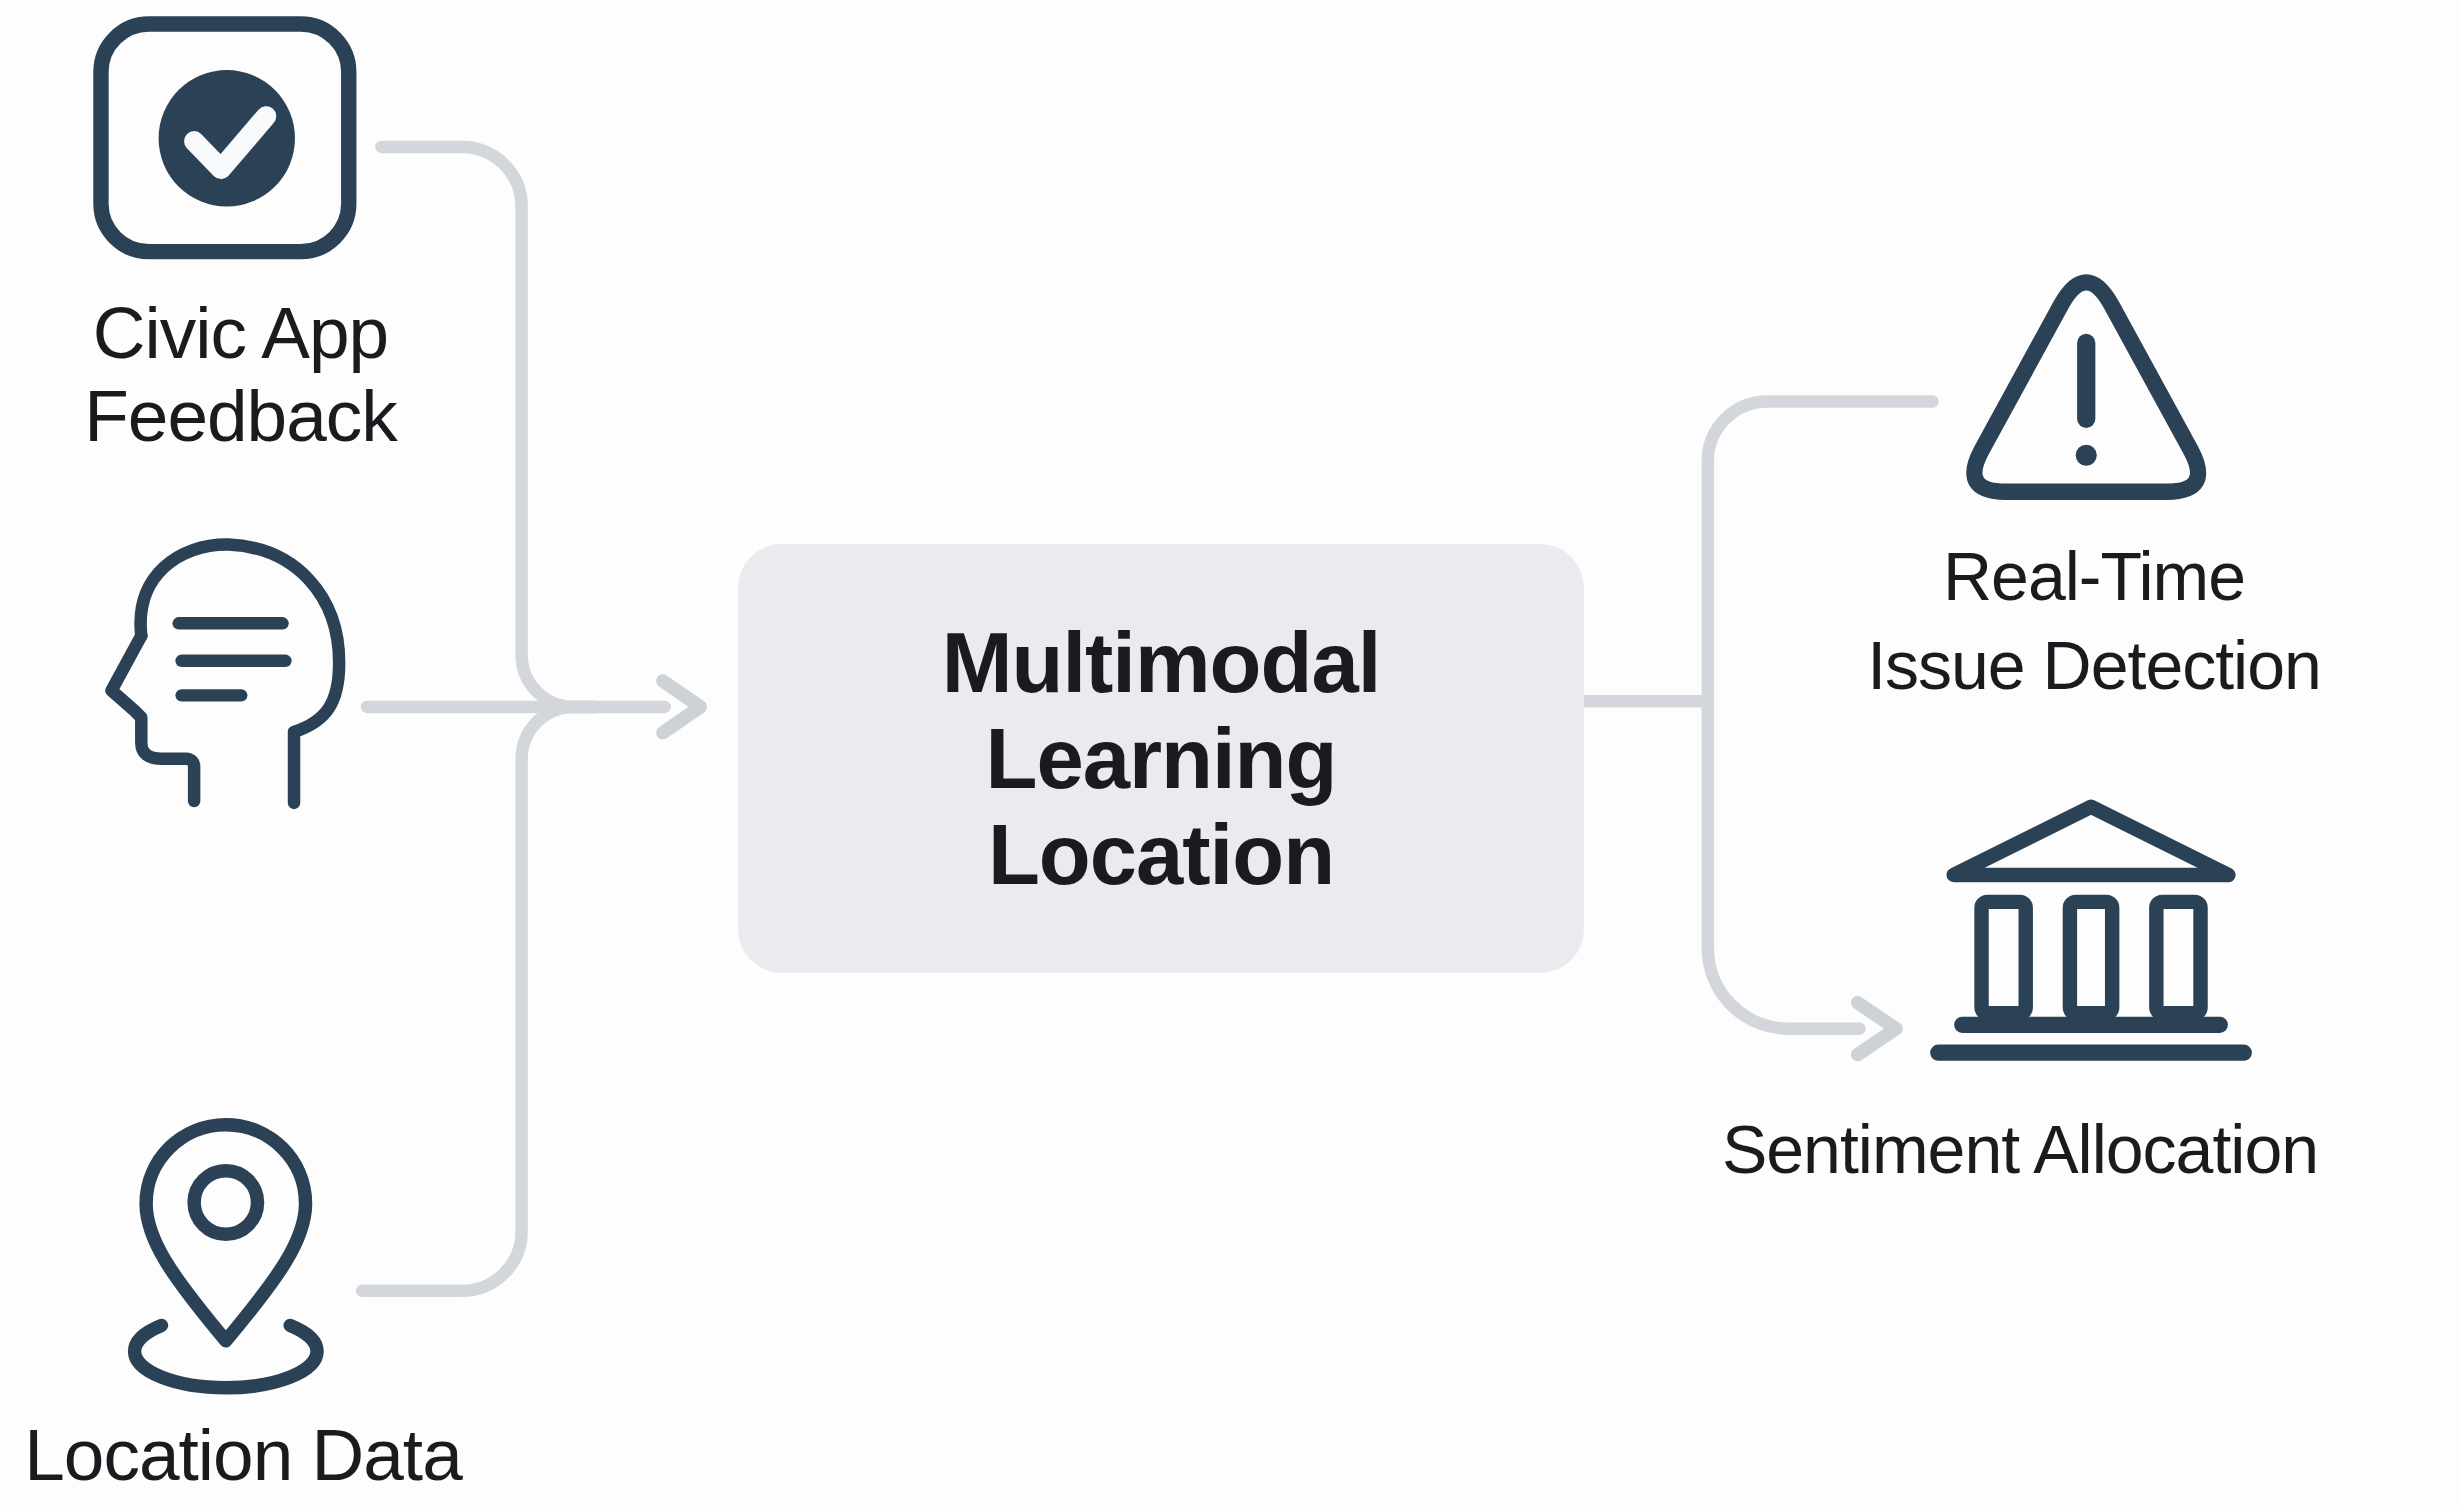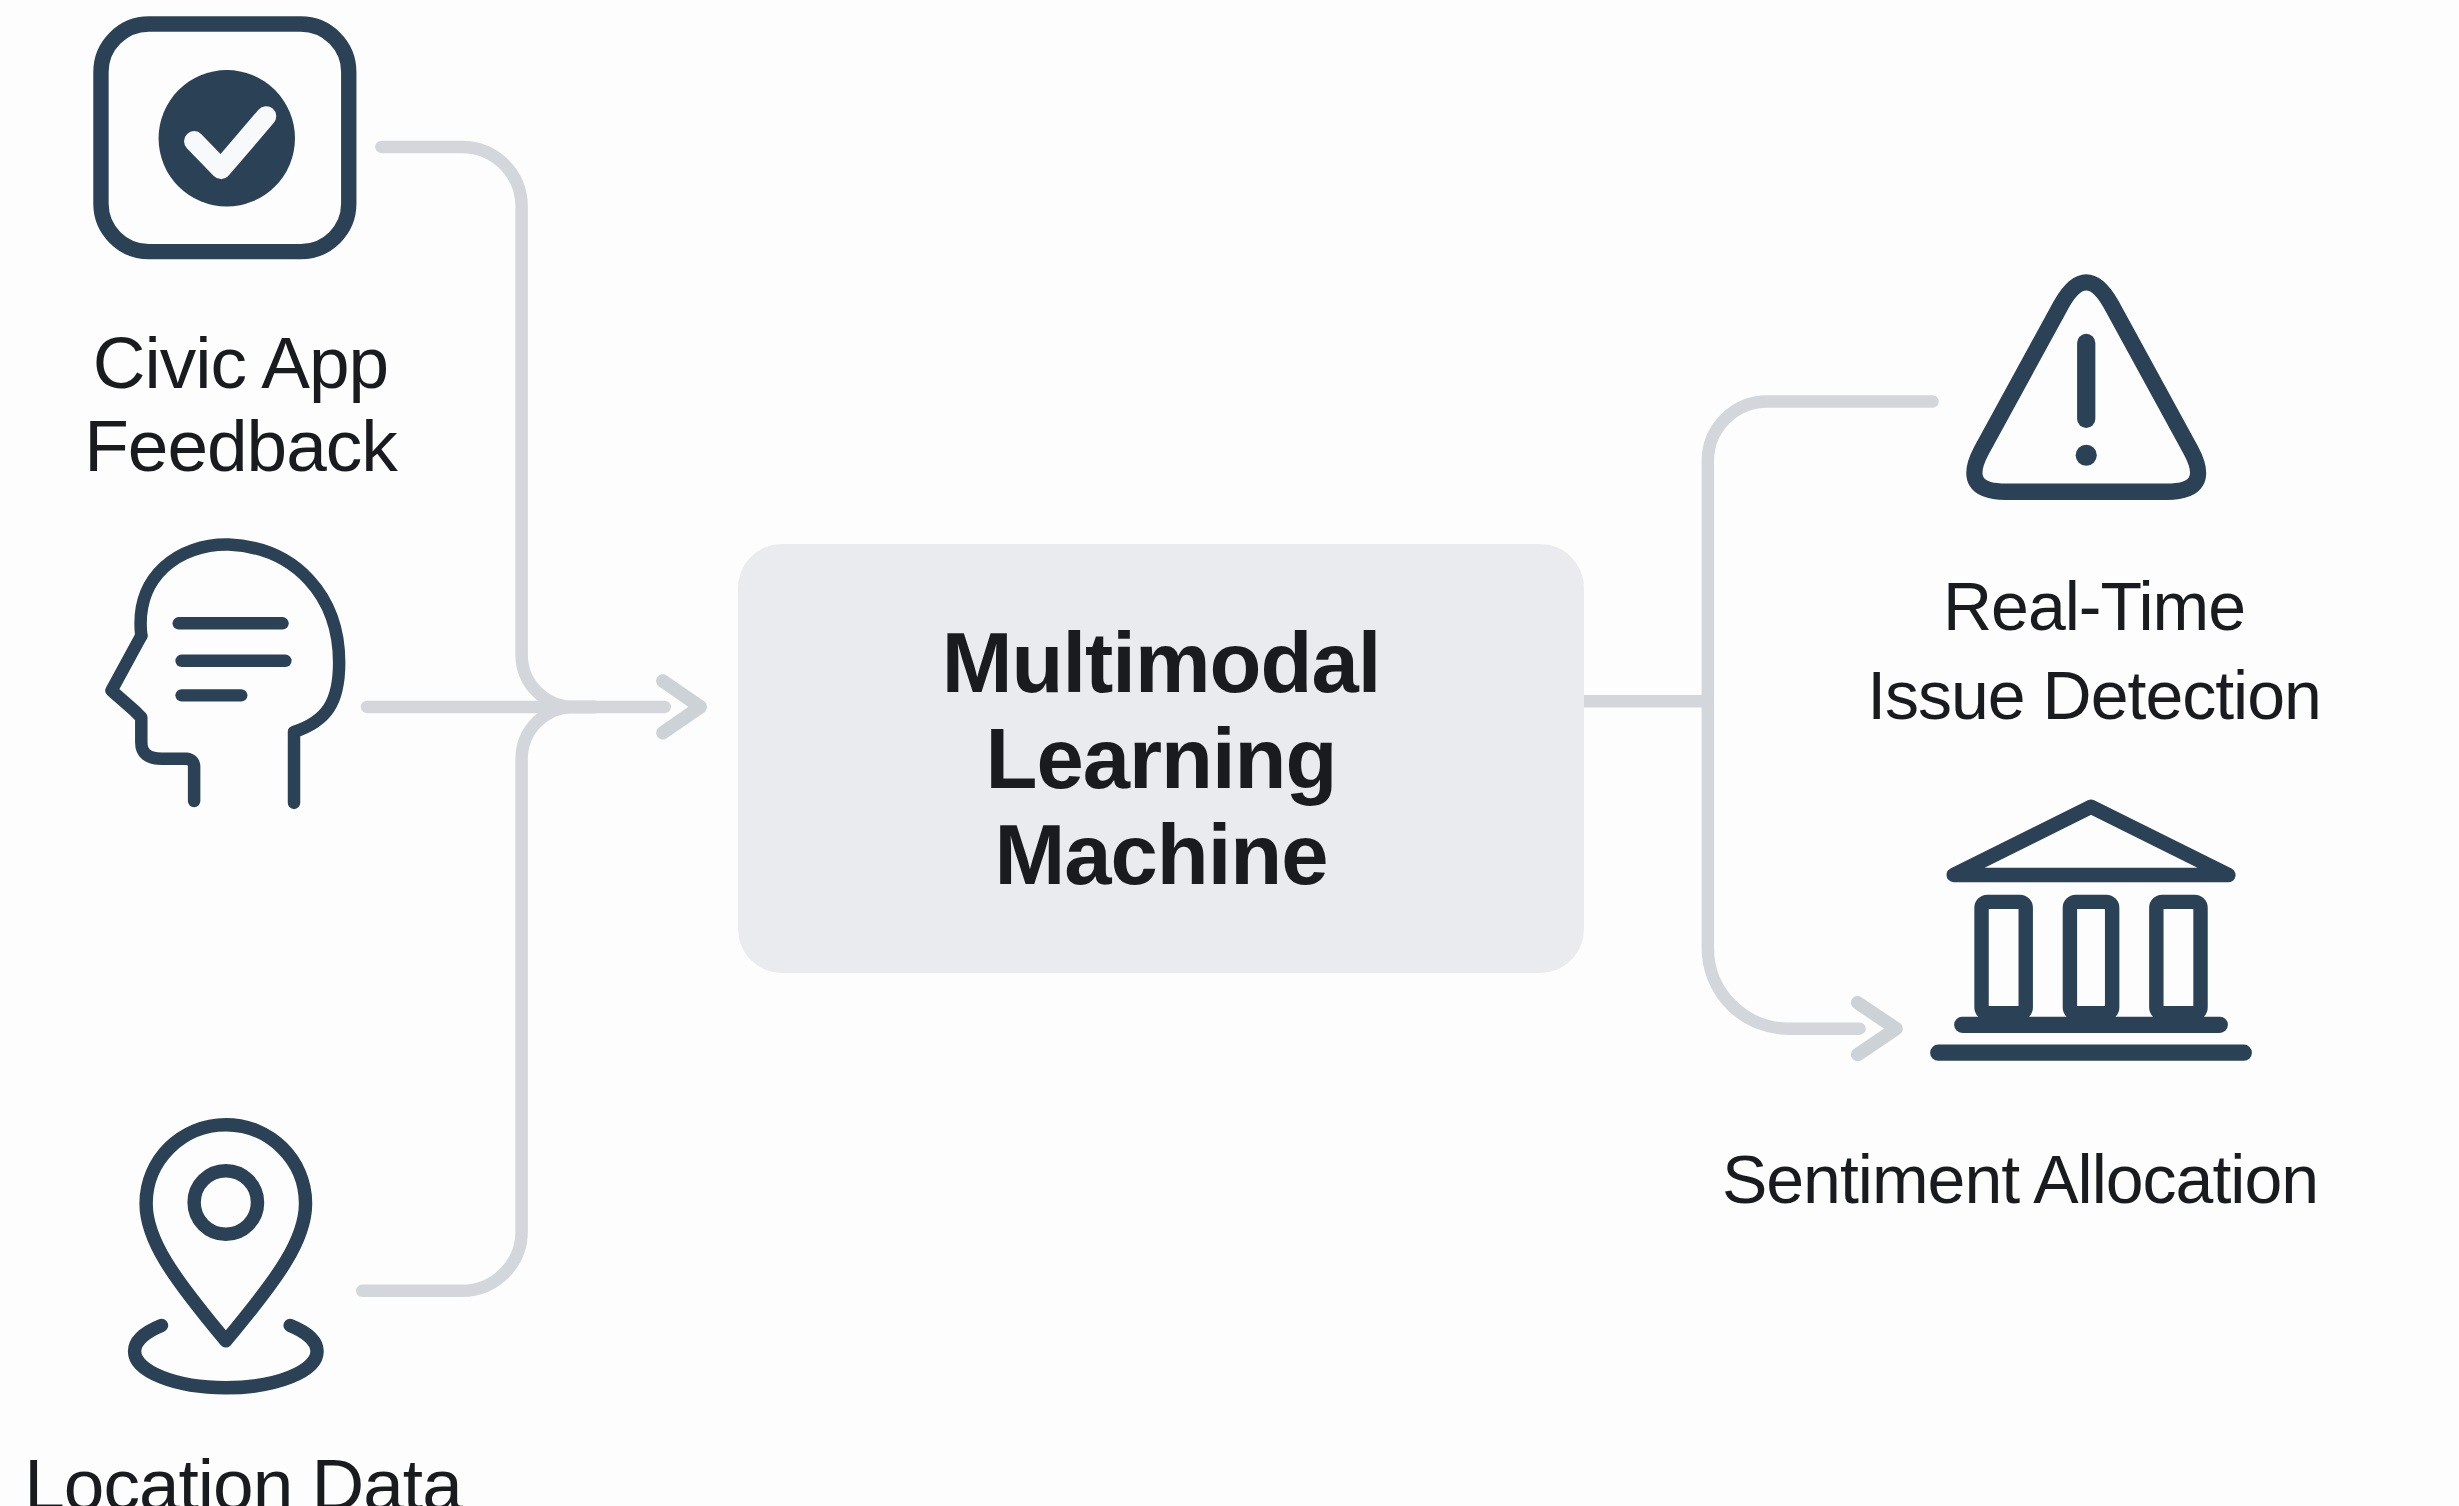--- a/index.html
+++ b/index.html
@@ -13,21 +13,21 @@
     background:var(--background);
     font-family:"Liberation Sans", sans-serif; color:var(--text);
   }
   .overlay{position:absolute;left:0;top:0;width:2459px;height:1506px;display:block;}
   .conn{stroke:var(--connector);stroke-width:13;fill:none;stroke-linecap:round;stroke-linejoin:round;}
   .arrow{stroke:var(--arrowhead);stroke-width:14;fill:none;stroke-linecap:round;stroke-linejoin:round;}
   .stroke-icon{stroke:var(--icon-stroke);fill:none;stroke-linecap:round;stroke-linejoin:round;}
   .fill-icon{fill:var(--icon-fill);stroke:none;}
   .label{
     position:absolute; text-align:center; font-size:73px; line-height:83px;
-    letter-spacing:-1px; color:var(--text); font-weight:400;margin-top:30px;
+    letter-spacing:-1px; color:var(--text); font-weight:400;
   }
   .label-lg{font-size:68px; line-height:89px;}
   .process-box{
     position:absolute; left:738px; top:544px; width:846px; height:429px;
     background:var(--process-box-fill); border-radius:44px;
     display:flex; flex-direction:column; align-items:center; justify-content:center;
     font-size:85px; line-height:96px; font-weight:700; letter-spacing:-1px;
     text-align:center; color:var(--text);
   }
 </style>
@@ -94,21 +94,21 @@
   </div>
 
 
   <div class="label" style="left:20px;top:1413px;width:446px">
     <div>Location Data</div>
   </div>
 
   <div class="process-box">
     <div>Multimodal</div>
     <div>Learning</div>
-    <div>Machine</div>
+    <div>Location</div>
   </div>
 
   <div class="label label-lg" style="left:1798px;top:532px;width:592px">
     <div>Real-Time</div>
     <div>Issue Detection</div>
   </div>
 
   <div class="label label-lg" style="left:1583px;top:1105px;width:874px">
     <div>Sentiment Allocation</div>
   </div>

